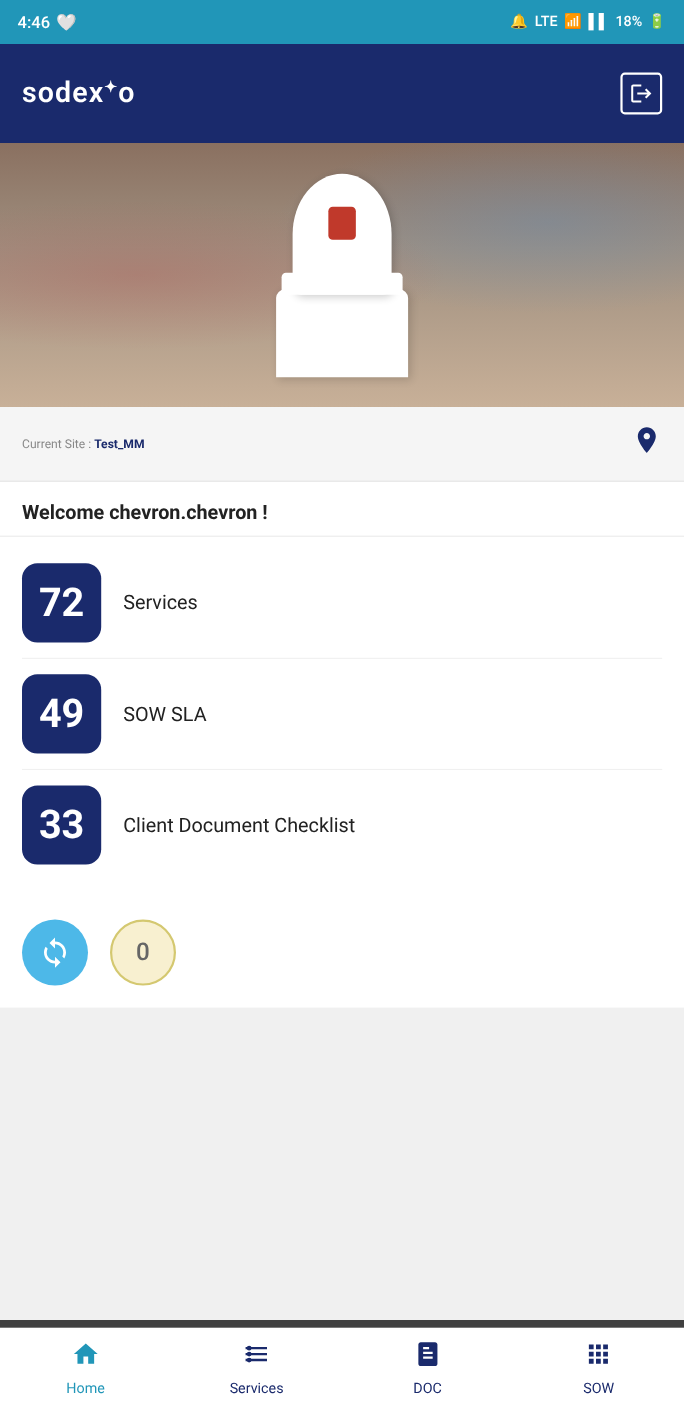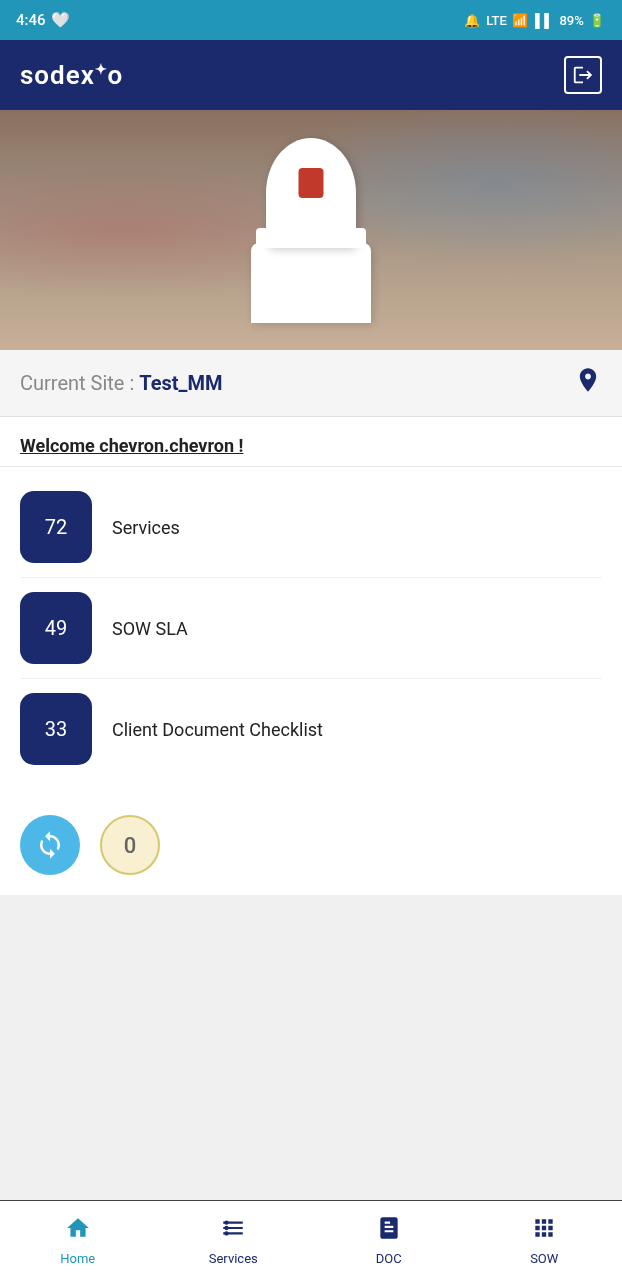--- a/index.html
+++ b/index.html
@@ -23,21 +23,21 @@
       color: white;
       font-size: 15px;
       font-weight: 500;
     }
     .status-left { display: flex; align-items: flex-start; gap: 6px; }
     .status-right { display: flex; align-items: center; gap: 6px; font-size: 13px; }
 
     
     .header {
       background: #1a2a6c;
-      height: 70px;
+      height: 90px;
       display: flex;
       align-items: center;
       justify-content: space-between;
       padding: 0 20px;
     }
     .logo {
       color: white;
       font-size: 26px;
       font-weight: 600;
       letter-spacing: 1px;
@@ -128,21 +128,21 @@
     
     .current-site-bar {
       background: #f5f5f5;
       padding: 16px 20px;
       display: flex;
       align-items: center;
       justify-content: space-between;
       border-bottom: 1px solid #e0e0e0;
     }
     .current-site-text {
-      font-size: 20px;
+      font-size: 11px;
       color: #888;
     }
     .current-site-text strong {
       color: #1a2a6c;
       font-weight: 700;
     }
     .location-icon {
       color: #1a2a6c;
       font-size: 26px;
     }
@@ -150,21 +150,20 @@
     
     .welcome-section {
       background: white;
       padding: 18px 20px 10px;
       border-bottom: 1px solid #e8e8e8;
     }
     .welcome-text {
       font-size: 18px;
       font-weight: 700;
       color: #222;
-      text-decoration: underline;
     }
 
     
     .menu-section {
       background: white;
       padding: 10px 20px 20px;
     }
     .menu-item {
       display: flex;
       align-items: center;
@@ -175,22 +174,22 @@
     .menu-item:last-child { border-bottom: none; }
     .menu-badge {
       width: 72px;
       height: 72px;
       background: #1a2a6c;
       border-radius: 14px;
       display: flex;
       align-items: center;
       justify-content: center;
       color: white;
-      font-size: 20px;
-      font-weight: 400;
+      font-size: 36px;
+      font-weight: 700;
       flex-shrink: 0;
       margin-right: 20px;
     }
     .menu-label {
       font-size: 18px;
       color: #222;
       font-weight: 400;
     }
 
     
@@ -227,21 +226,21 @@
       font-weight: 500;
     }
 
     
     .bottom-nav {
       position: fixed;
       bottom: 0;
       left: 0;
       width: 622px;
       background: white;
-      border-top: 1px solid #404040;
+      border-top: 7px solid #404040;
       display: flex;
       align-items: center;
       height: 80px;
     }
     .nav-item {
       flex: 1;
       display: flex;
       flex-direction: column;
       align-items: center;
       justify-content: center;
@@ -273,21 +272,21 @@
 <div class="status-bar">
   <div class="status-left">
     <span>4:46</span>
     <span>🤍</span>
   </div>
   <div class="status-right">
     <span>🔔</span>
     <span>LTE</span>
     <span>📶</span>
     <span>▌▌</span>
-    <span>89%</span>
+    <span>18%</span>
     <span>🔋</span>
   </div>
 </div>
 
 <div class="header">
   <div class="logo">
     sode<span>x</span><span class="logo-star">✦</span>o
   </div>
   <div class="logout-btn">
     <svg width="22" height="22" viewBox="0 0 24 24" fill="white">

